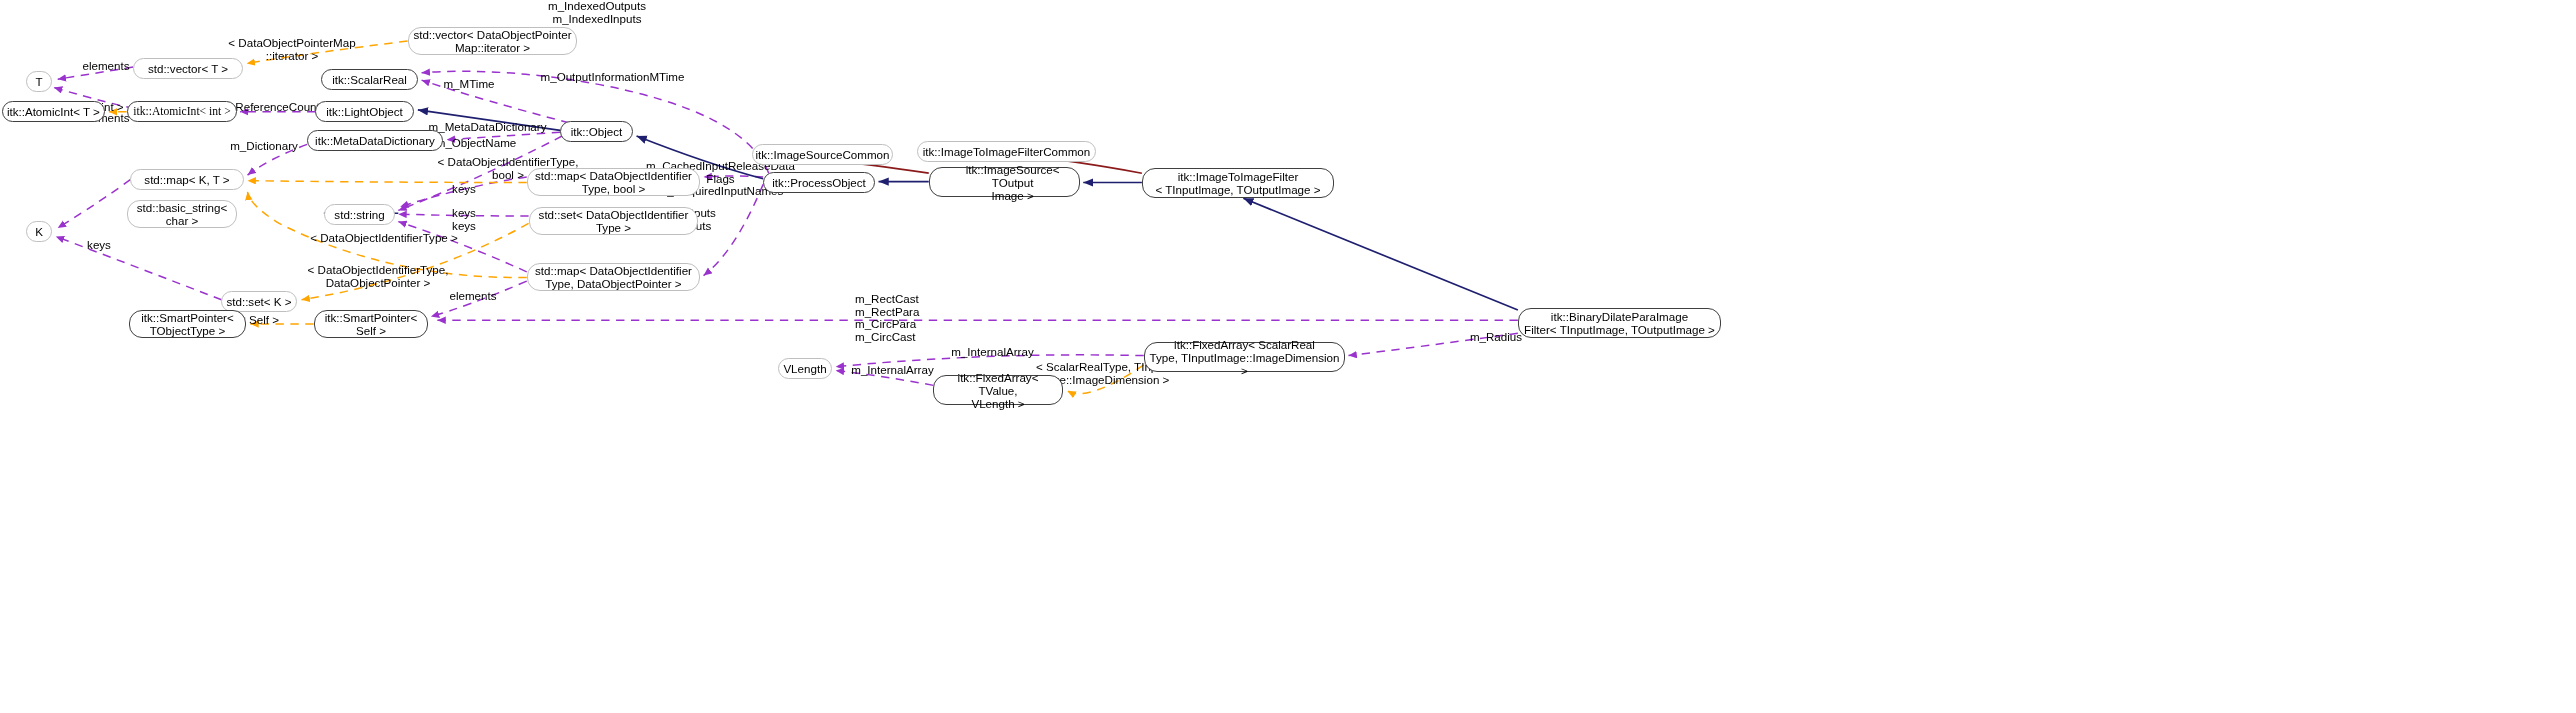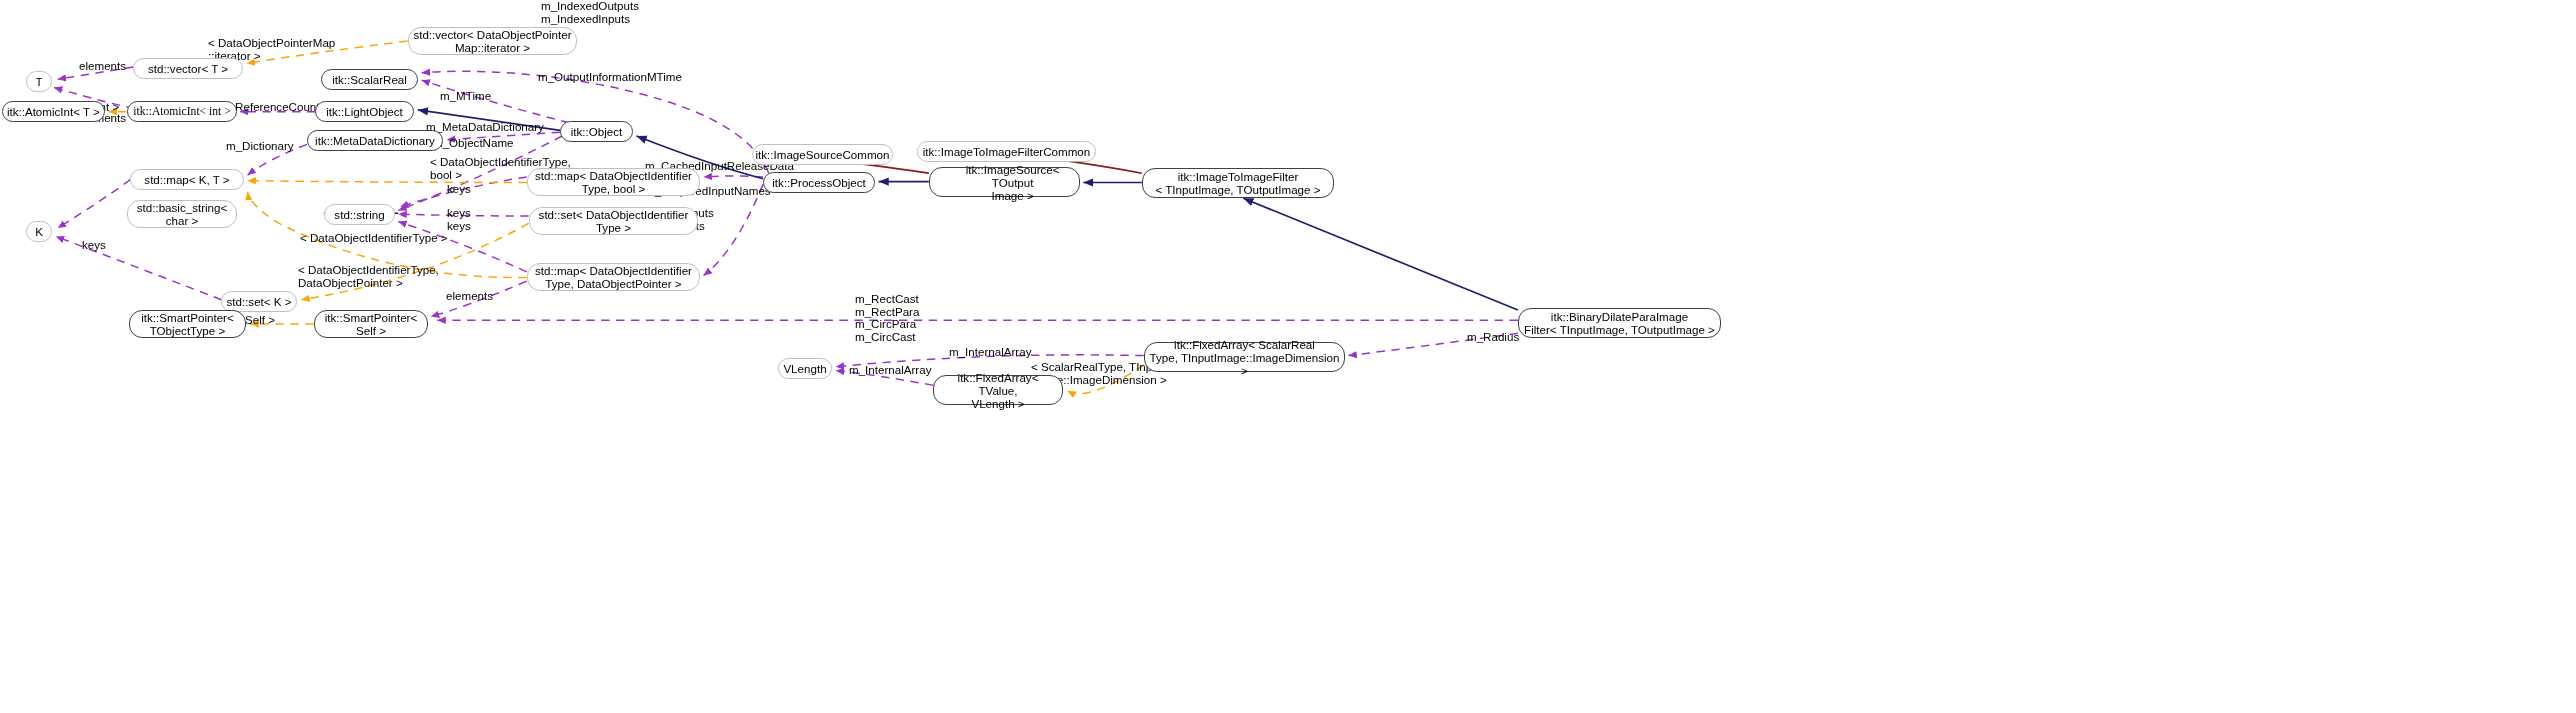--- a/index.html
+++ b/index.html
@@ -44,20 +44,21 @@
   }
   .node.thick {
     border: 1.9px solid #404040;
   }
   .edge-label {
     position: absolute;
     font-size: 11.6px;
     line-height: 12.6px;
     color: #000000;
     white-space: pre-line;
+    text-align: center;
     z-index: 4;
     background: transparent;
   }
   .edge-label.left { text-align: left; }
 </style>
 </head>
 <body>
 
 <div id="diagram">
 
@@ -160,21 +161,21 @@
 Type, TInputImage::ImageDimension &gt;</span></div>
   <div class="node thick" style="left:1518px;top:308px;width:203px;height:30px;"><span>itk::BinaryDilateParaImage
 Filter&lt; TInputImage, TOutputImage &gt;</span></div>
 
   <div class="edge-label" style="left:541px;top:0px;width:112px;">m_IndexedOutputs
 m_IndexedInputs</div>
   <div class="edge-label" style="left:208px;top:37px;width:168px;">&lt; DataObjectPointerMap
 ::iterator &gt;</div>
   <div class="edge-label" style="left:79px;top:60px;width:54px;">elements</div>
   <div class="edge-label" style="left:538px;top:71px;width:149px;">m_OutputInformationMTime</div>
-  <div class="edge-label" style="left:440px;top:90px;width:58px;">m_MTime</div>
+  <div class="edge-label" style="left:440px;top:78px;width:58px;">m_MTime</div>
   <div class="edge-label" style="left:87px;top:101px;width:41px;">&lt; int &gt;</div>
   <div class="edge-label" style="left:79px;top:112px;width:54px;">elements</div>
   <div class="edge-label" style="left:219px;top:101px;width:101px;">m_ReferenceCount</div>
   <div class="edge-label" style="left:426px;top:121px;width:123px;">m_MetaDataDictionary</div>
   <div class="edge-label" style="left:433px;top:137px;width:86px;">m_ObjectName</div>
   <div class="edge-label" style="left:226px;top:140px;width:76px;">m_Dictionary</div>
   <div class="edge-label" style="left:430px;top:156px;width:156px;">&lt; DataObjectIdentifierType,
 bool &gt;</div>
   <div class="edge-label" style="left:645px;top:160px;width:151px;">m_CachedInputReleaseData
 Flags

